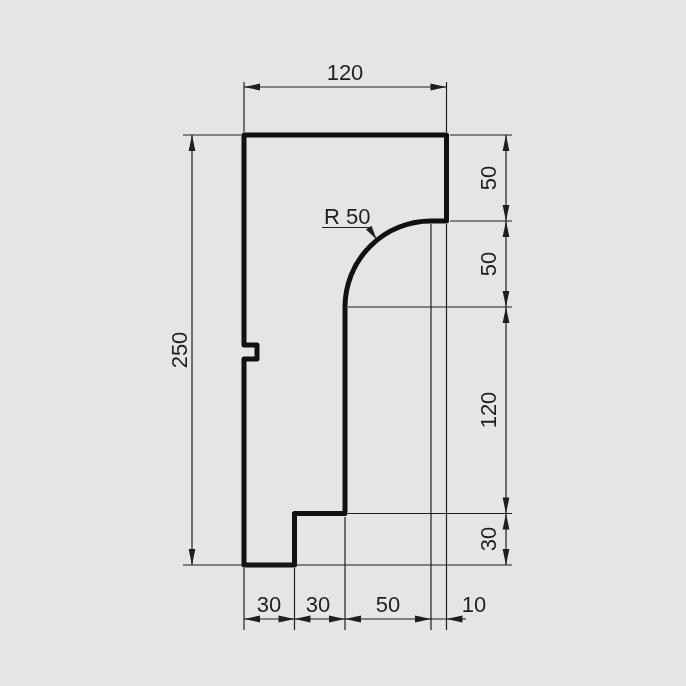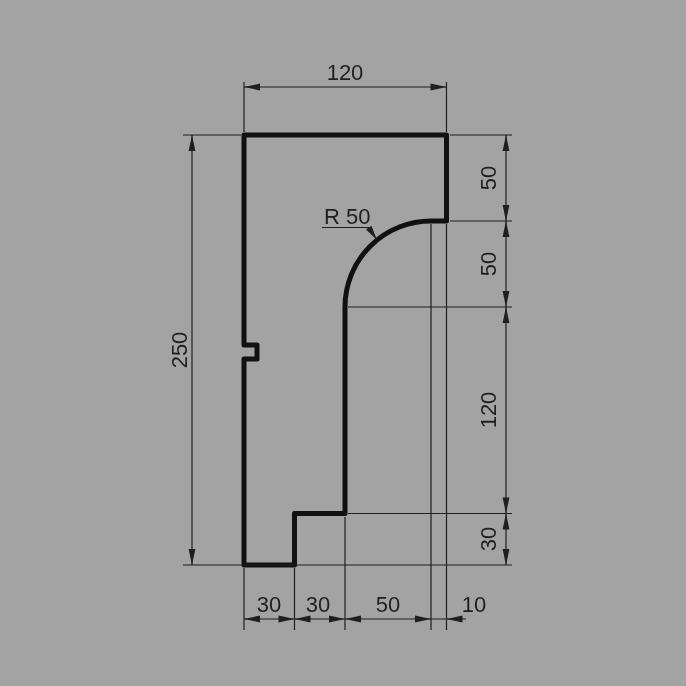--- a/index.html
+++ b/index.html
@@ -4,21 +4,21 @@
 <style>
   html, body {
     margin: 0;
     padding: 0;
     background: #ffffff;
   }
   .canvas {
     position: relative;
     width: 686px;
     height: 686px;
-    background: #a3a3a3;
+    background: #e5e5e5;
     overflow: hidden;
     font-family: "Liberation Sans", sans-serif;
   }
   svg { display: block; }
   .profile {
     fill: none;
     stroke: #111111;
     stroke-width: 5;
     stroke-linejoin: round;
     stroke-linecap: round;

